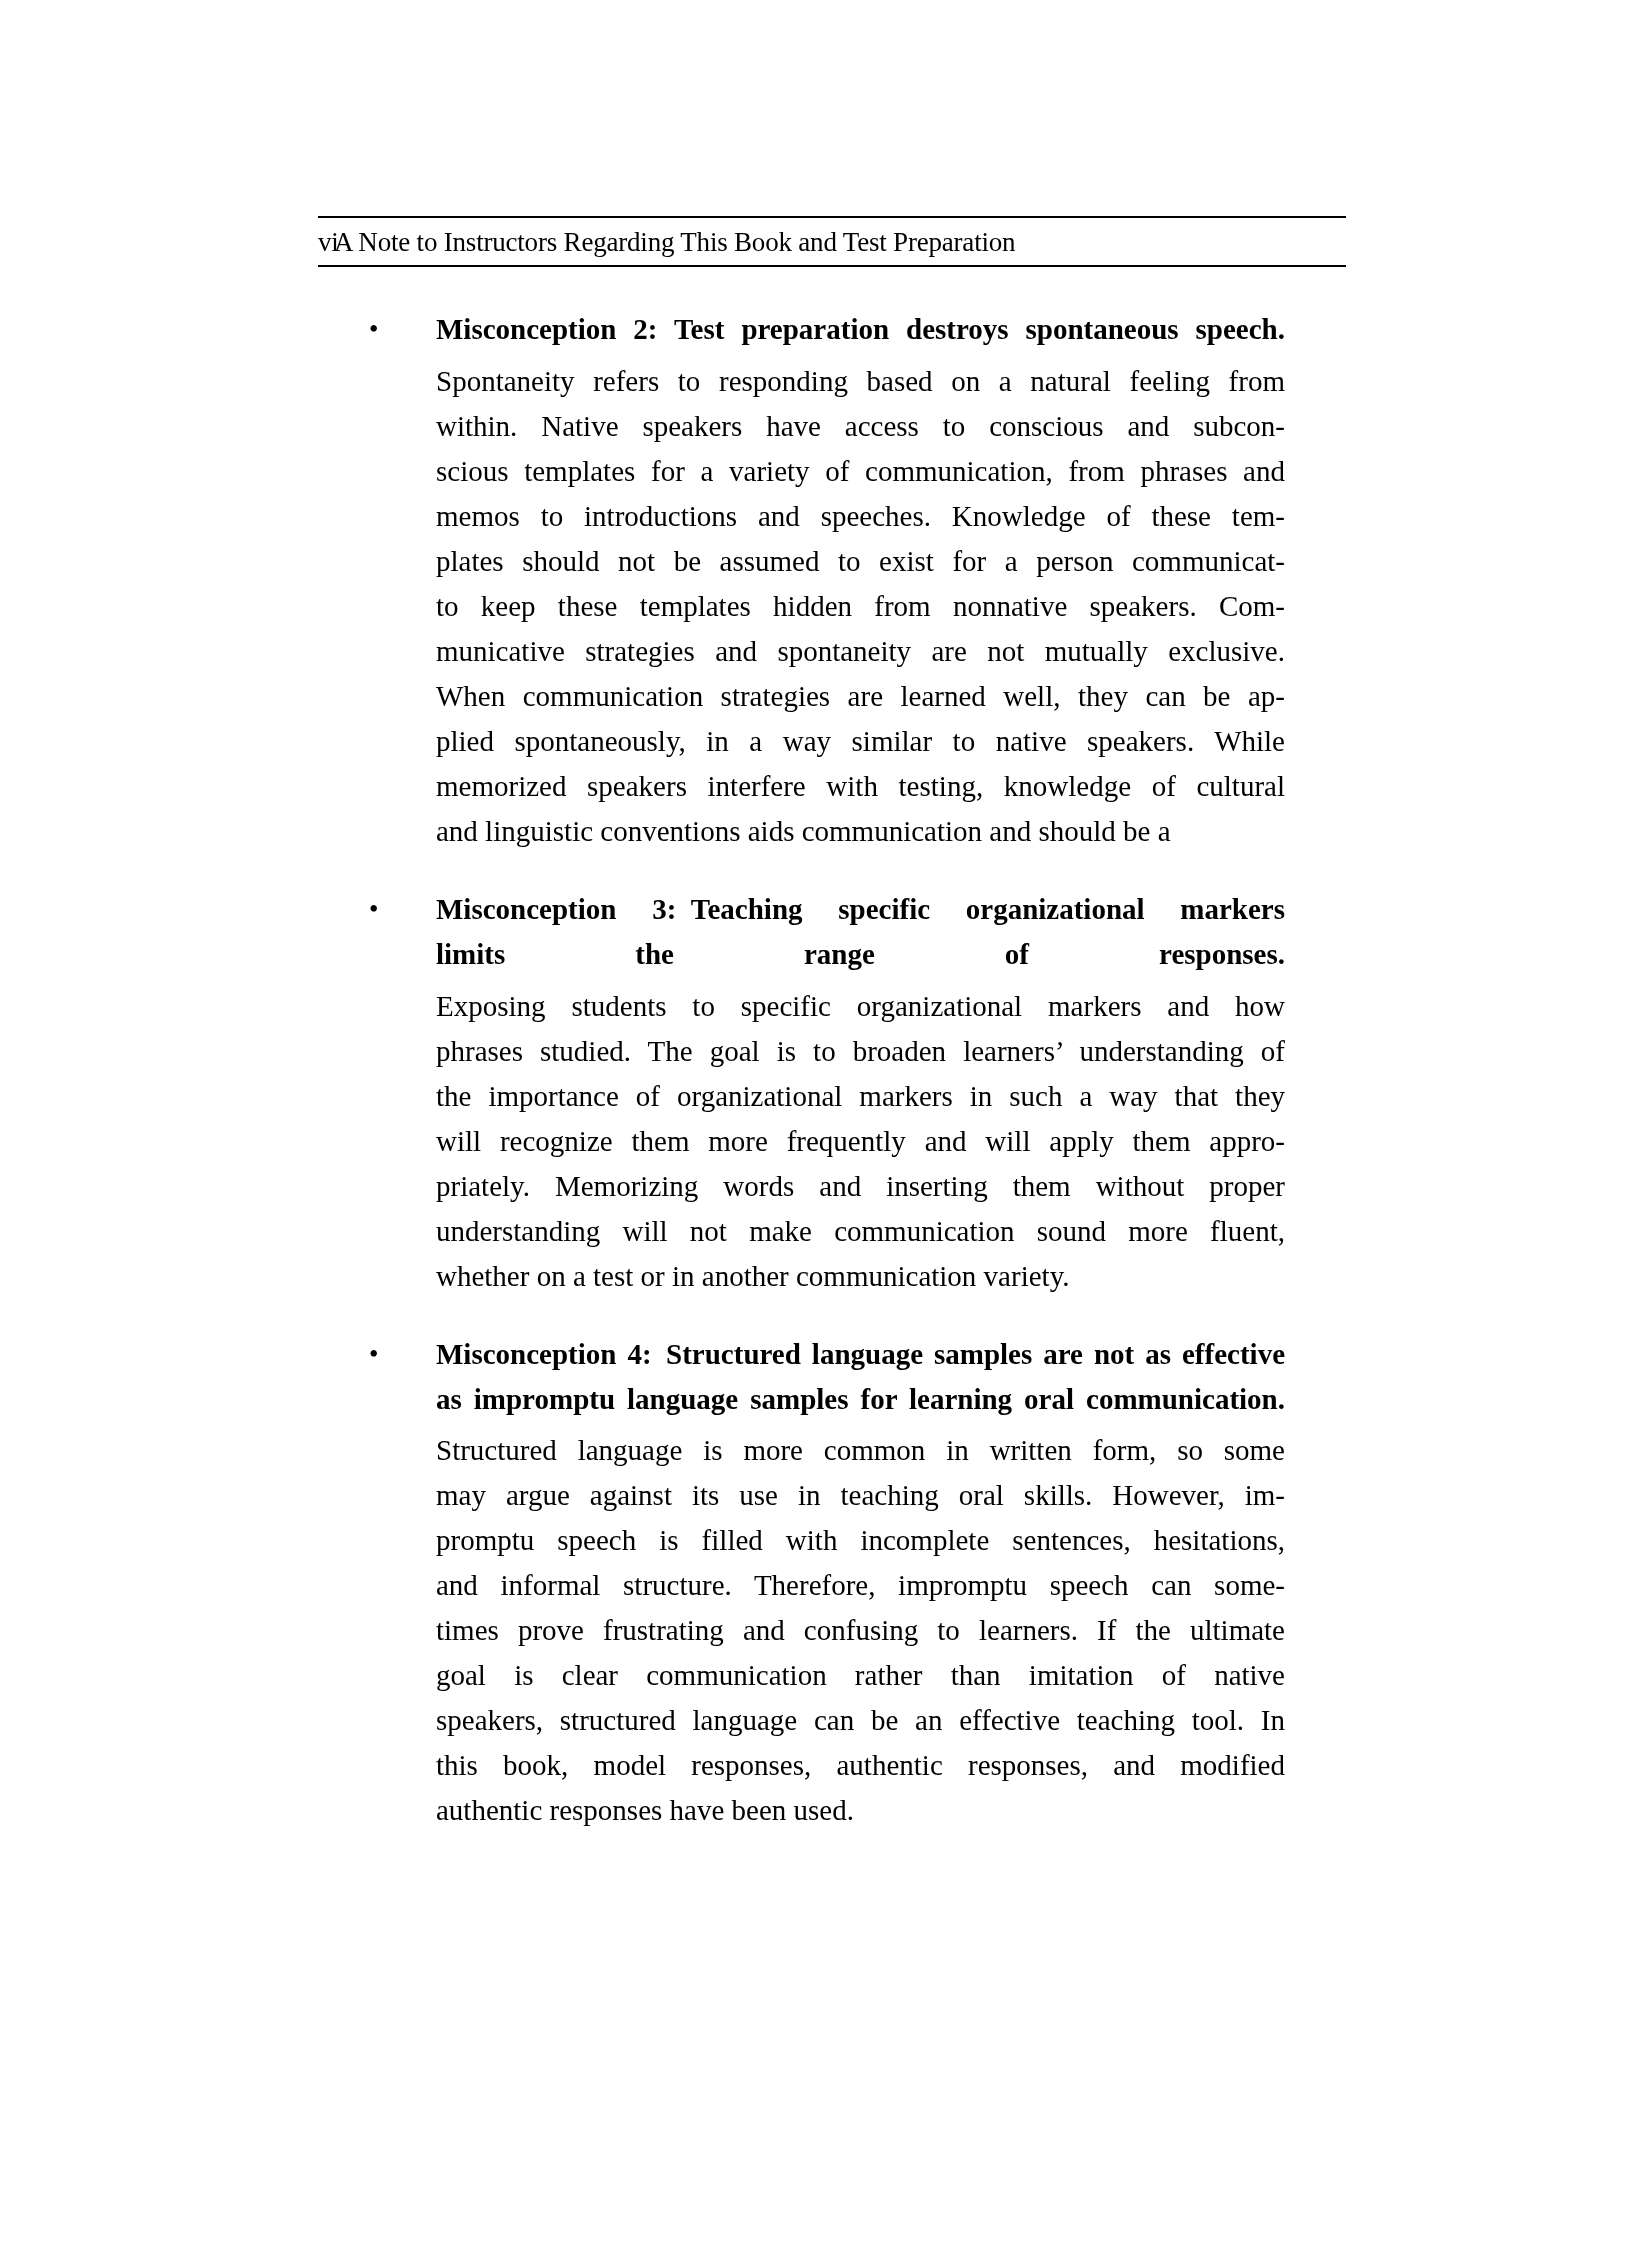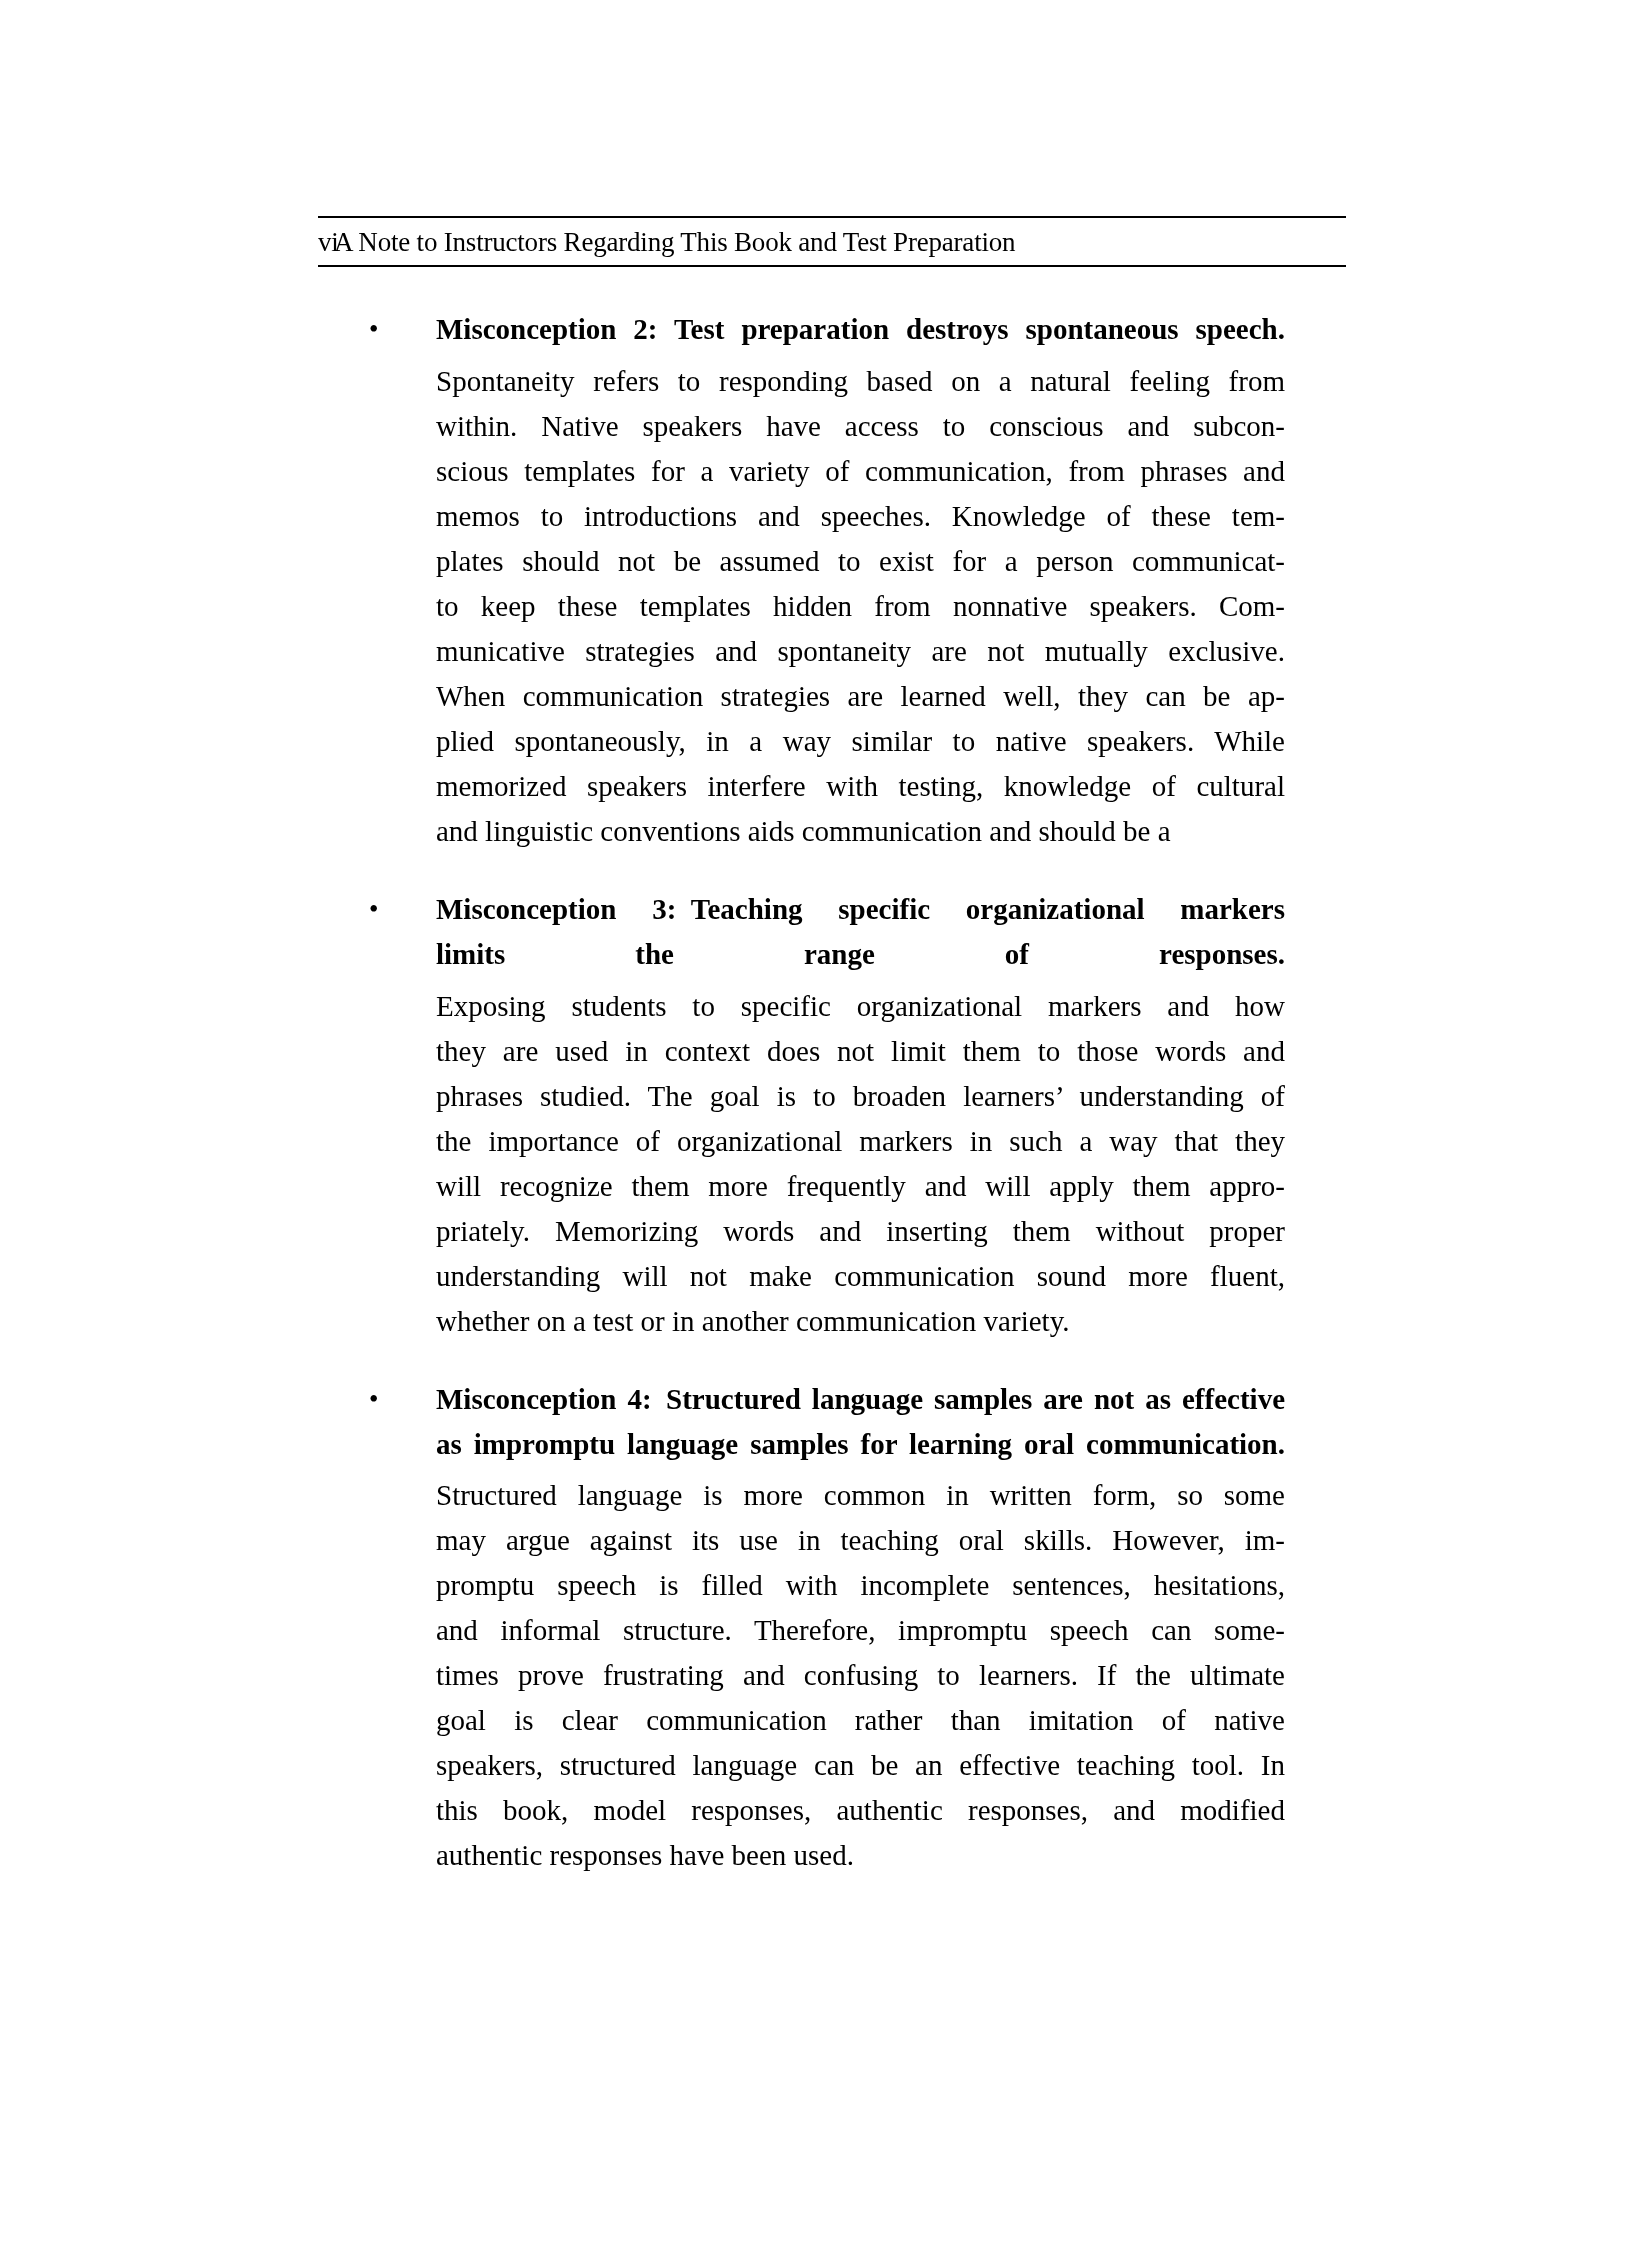--- a/index.html
+++ b/index.html
@@ -112,21 +112,20 @@
   </section>
 
   <section class="bullet-item">
     <span class="bullet-marker">•</span>
     <div class="bullet-heading">
           <div class="line" style="">Misconception 3: Teaching specific organizational markers</div>
           <div class="line" style="text-align-last: justify;">limits the range of responses.</div>
         </div>
     <div class="bullet-body">
           <div class="line" style="">Exposing students to specific organizational markers and how</div>
-          <div class="line" style="">they are used in context does not limit them to those words and</div>
           <div class="line" style="">phrases studied. The goal is to broaden learners’ understanding of</div>
           <div class="line" style="">the importance of organizational markers in such a way that they</div>
           <div class="line" style="">will recognize them more frequently and will apply them appro-</div>
           <div class="line" style="">priately. Memorizing words and inserting them without proper</div>
           <div class="line" style="">understanding will not make communication sound more fluent,</div>
           <div class="line" style="">whether on a test or in another communication variety.</div>
         </div>
   </section>
 
   <section class="bullet-item">

